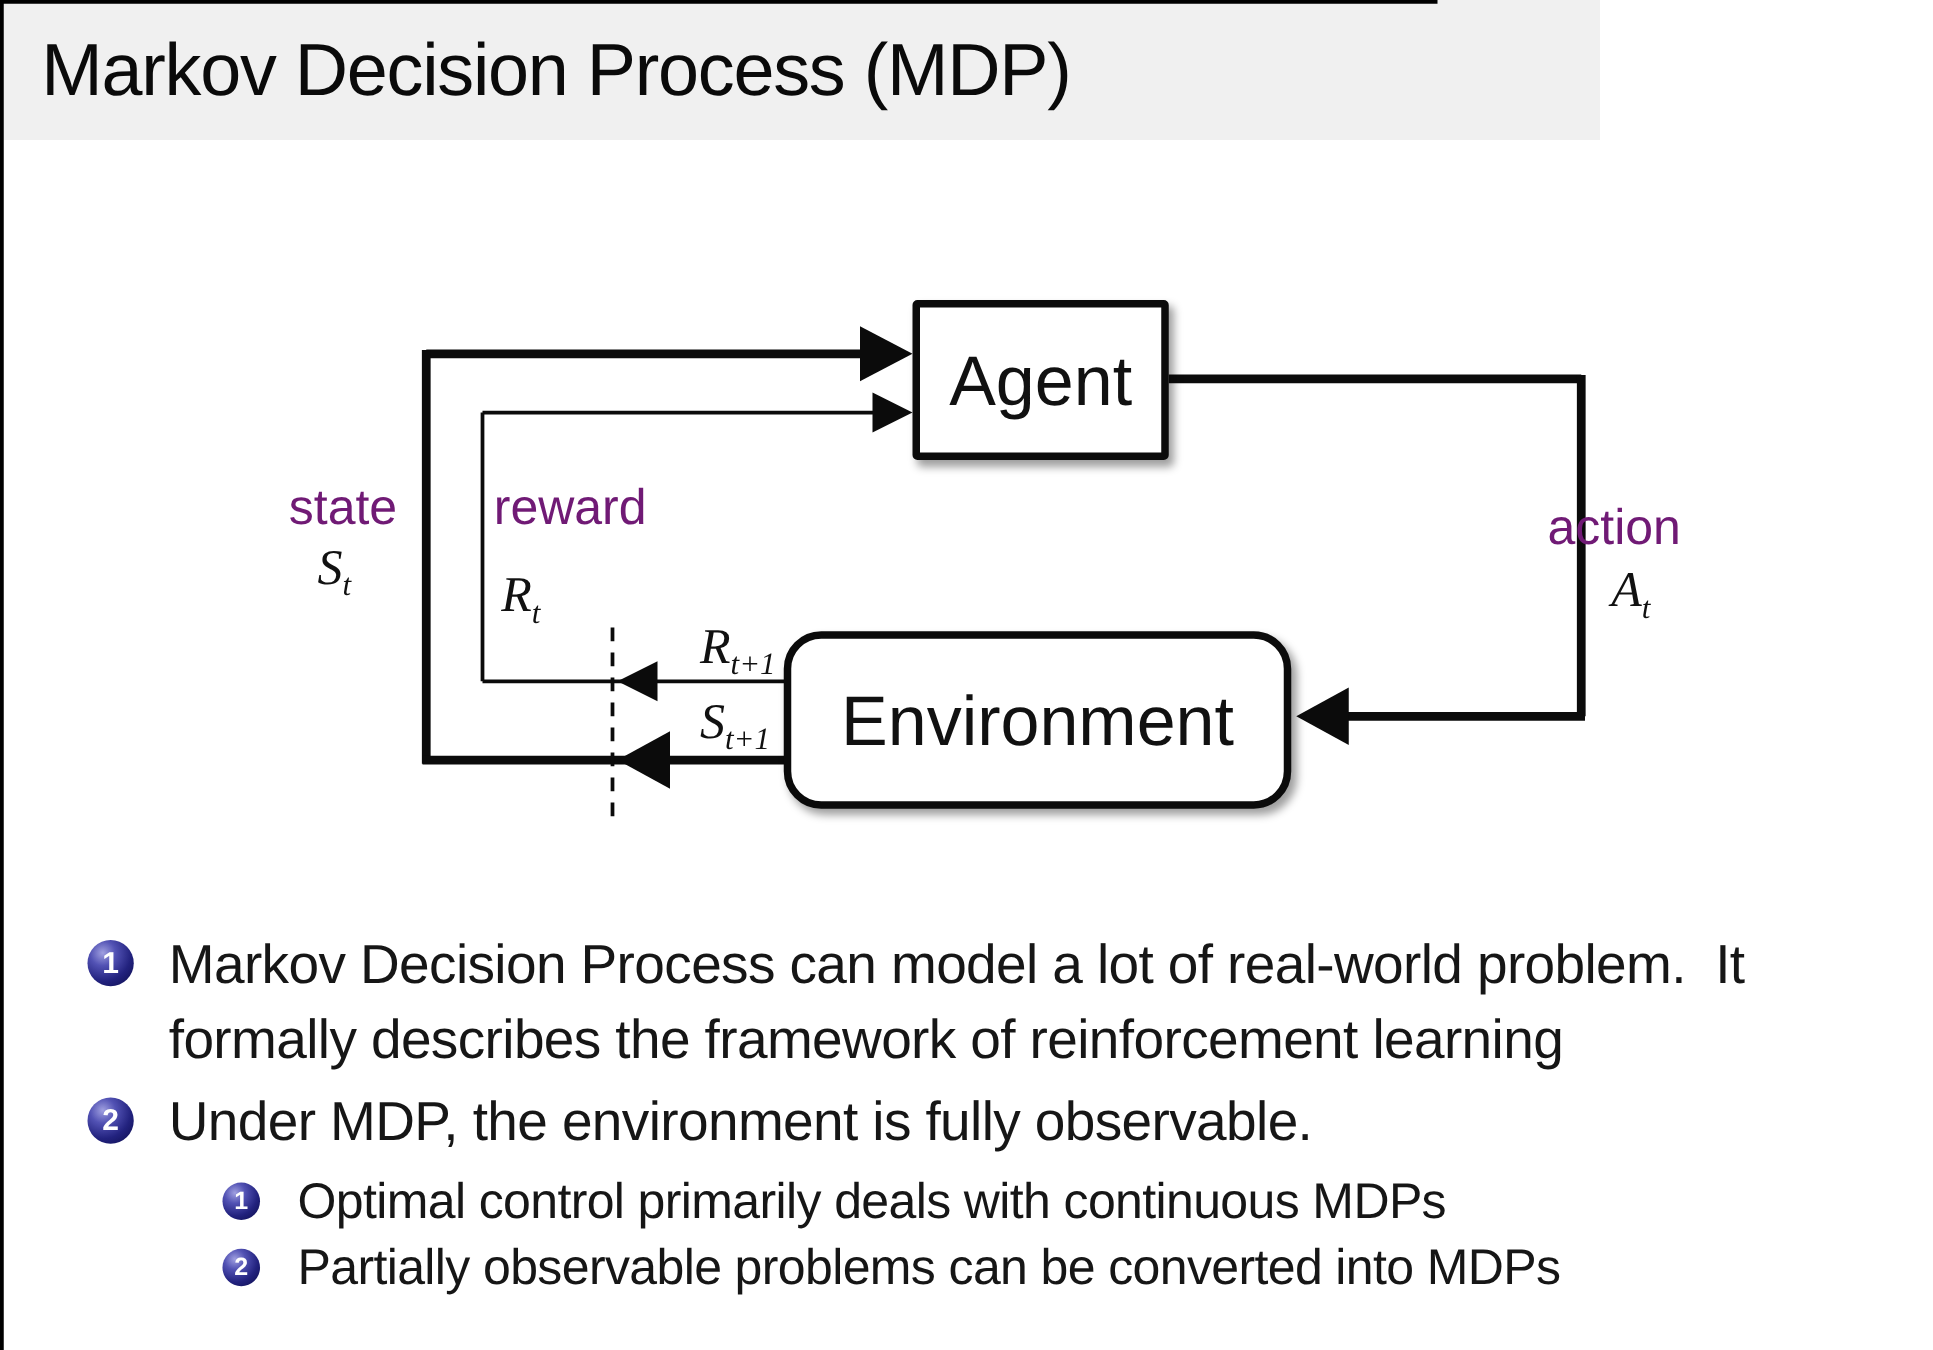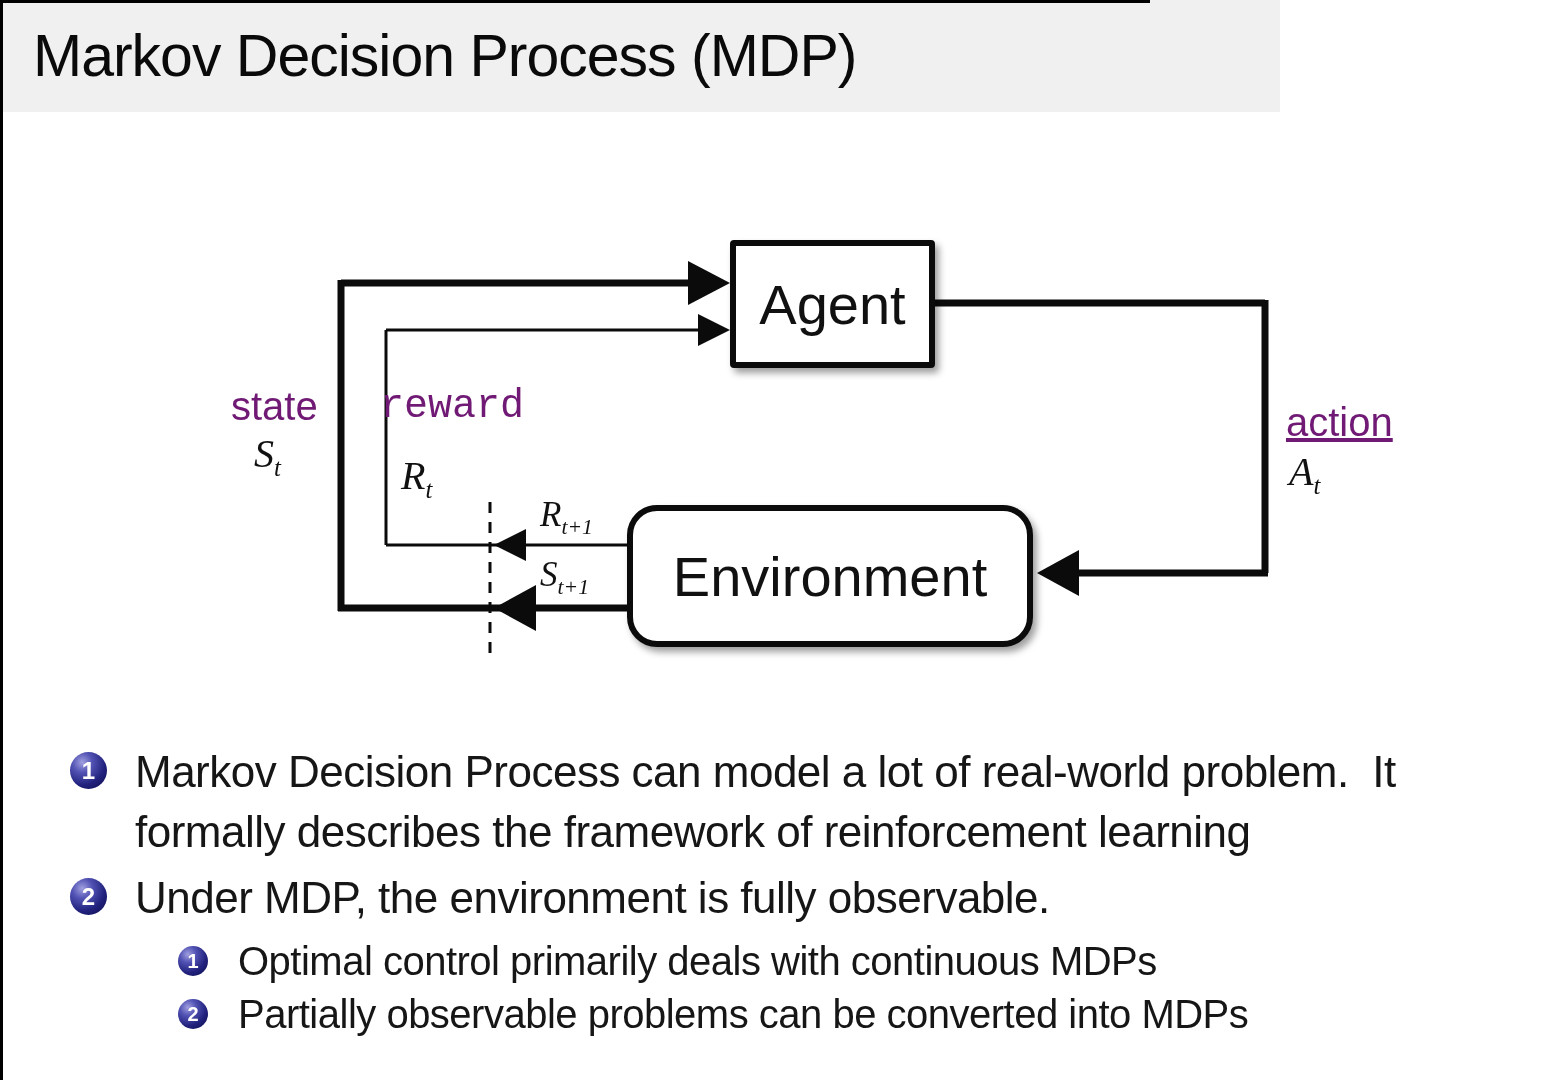--- a/index.html
+++ b/index.html
@@ -38,21 +38,21 @@
   .box-agent{left:730px;top:240px;width:205px;height:128px;border-radius:4px;}
   .box-env{left:627px;top:505px;width:406px;height:142px;border-radius:30px;}
   .box-label{font-size:56px;color:#111;}
 
   .dlabel{position:absolute;font-size:40px;color:#701a75;white-space:nowrap;}
   .mathlabel{
     position:absolute;font-family:"Liberation Serif", serif;font-style:italic;
     font-size:40px;color:#111;white-space:nowrap;line-height:1;
   }
   .mathlabel sub{font-size:62%;font-style:italic;line-height:1;}
-  .math-small{font-size:35px;}
+  .math-small{font-size:40px;margin-left:20px;}
 
   
   .bullets{position:absolute;left:68px;top:742px;width:1430px;}
   .bullet{display:flex;align-items:flex-start;}
   .bullet + .bullet{margin-top:6px;}
   .bullet-text{
     font-size:44px;line-height:60px;letter-spacing:-0.5px;
     white-space:pre-wrap;max-width:1395px;color:#161616;
   }
   .ball{
@@ -105,27 +105,27 @@
     <div class="box box-agent">
       <span class="box-label">Agent</span>
     </div>
     <div class="box box-env">
       <span class="box-label">Environment</span>
     </div>
 
     <span class="dlabel" style="left:231px;top:384px;">state</span>
     <span class="mathlabel" style="left:254px;top:434px;"><span>S</span><sub>t</sub></span>
 
-    <span class="dlabel" style="left:380px;top:384px;font-family:Liberation Mono, monospace;">reward</span>
+    <span class="dlabel" style="left:395px;top:384px;">reward</span>
     <span class="mathlabel" style="left:401px;top:456px;"><span>R</span><sub>t</sub></span>
 
     <span class="mathlabel math-small" style="left:540px;top:497px;"><span>R</span><sub>t+1</sub></span>
     <span class="mathlabel math-small" style="left:540px;top:557px;"><span>S</span><sub>t+1</sub></span>
 
-    <span class="dlabel" style="left:1286px;top:400px;text-decoration:underline;">action</span>
+    <span class="dlabel" style="left:1238px;top:400px;">action</span>
     <span class="mathlabel" style="left:1289px;top:452px;"><span>A</span><sub>t</sub></span>
   </div>
 
   <div class="bullets">
 
     <div class="bullet">
       <span class="ball ball-l1">1</span>
       <span class="bullet-text">Markov Decision Process can model a lot of real-world problem.  It formally describes the framework of reinforcement learning</span>
     </div>
 

